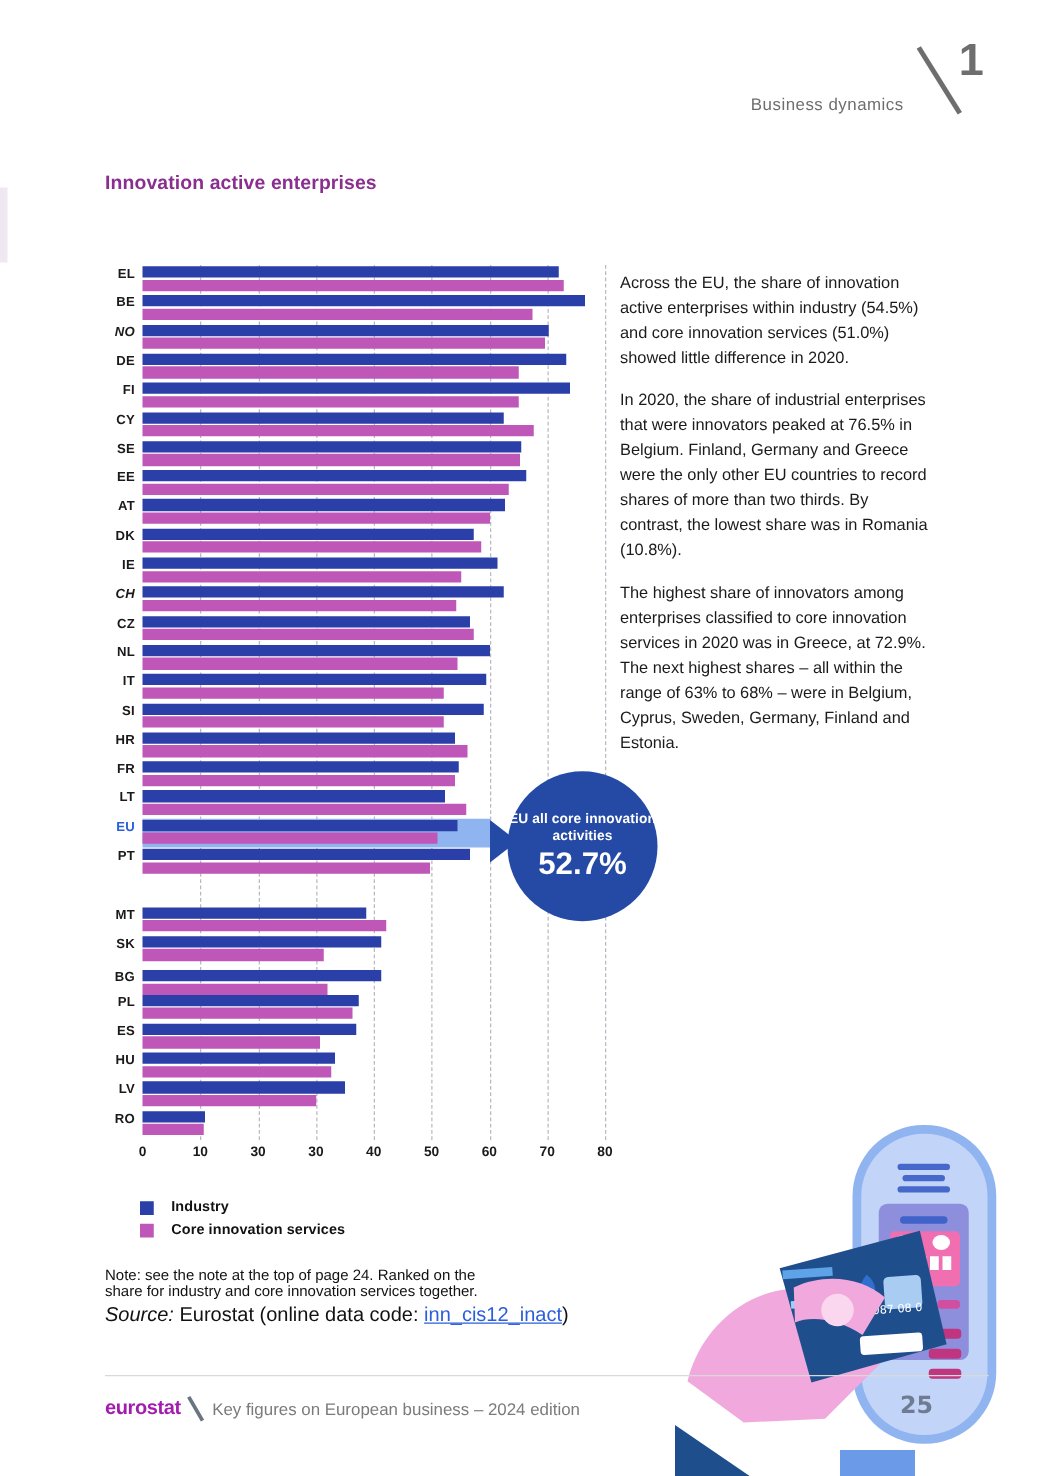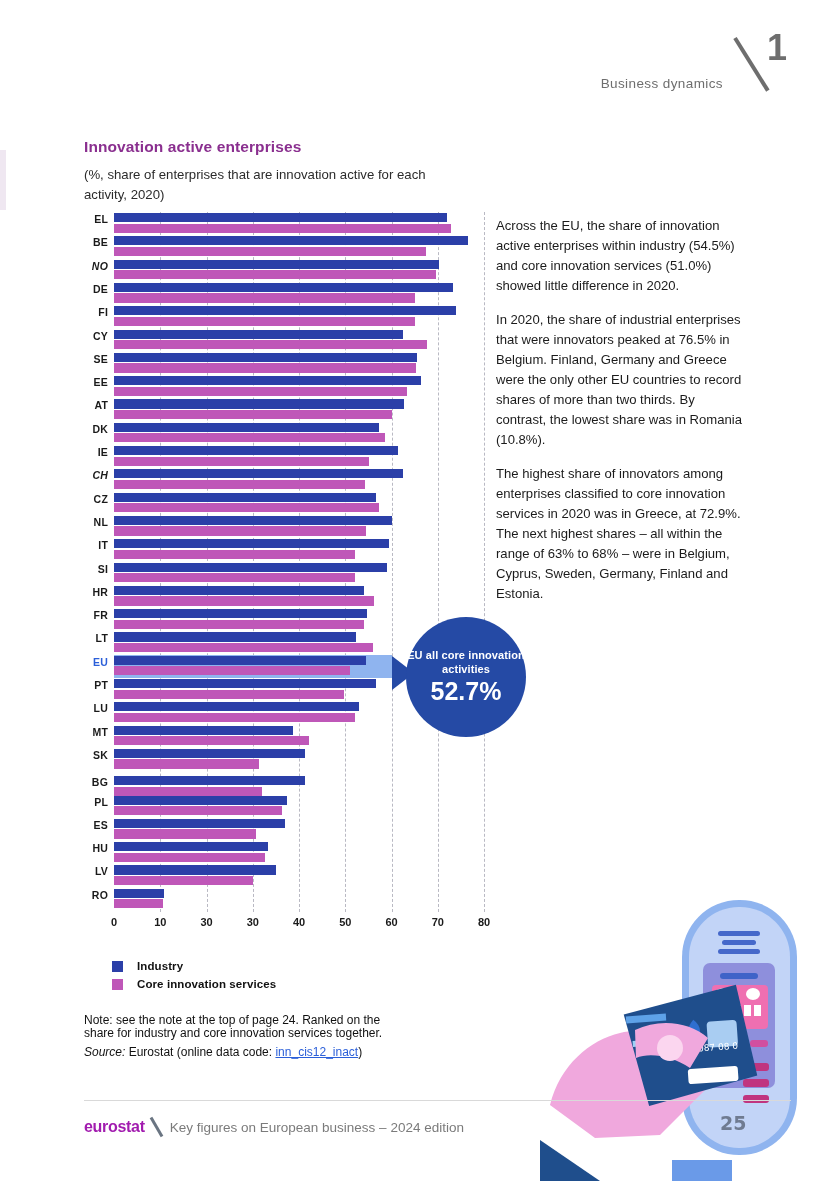--- a/index.html
+++ b/index.html
@@ -48,21 +48,21 @@
                border-top:17px solid transparent;border-bottom:17px solid transparent;border-left:22px solid #254aa5;}
 
   
   .legend{position:absolute;left:112px;top:957px;}
   .lg{display:flex;align-items:center;height:18px;}
   .swatch{width:11px;height:11px;margin-right:14px;}
   .lg-label{font-size:11.5px;font-weight:700;color:#111;letter-spacing:.1px;}
 
   
   .note{position:absolute;left:84px;top:1014px;width:310px;font-size:12px;color:#111;line-height:13.4px;}
-  .source{position:absolute;left:84px;top:1046px;font-size:12px;color:#111;line-height:13.4px;}
+  .source{position:absolute;left:84px;top:1046px;font-size:16px;color:#111;line-height:13.4px;}
   .source i{font-style:italic;}
   .dcode{color:#2b5fd9;text-decoration:underline;}
 
   
   .sidetext{position:absolute;left:496px;top:216px;width:252px;font-size:13.1px;line-height:20px;color:#1b1b1b;}
   .sidetext p{margin:0 0 14px 0;}
 
   
   .footline{position:absolute;left:84px;right:40px;top:1100px;height:1px;background:#d9d9d9;}
   .footer{position:absolute;left:84px;top:1116px;display:flex;align-items:center;}
@@ -82,21 +82,20 @@
 
   <div class="chapter-head">
     <div class="chapter-title">Business dynamics</div>
     <div class="chapter-mark">
       <div class="chapter-slash"></div>
       <div class="chapter-num">1</div>
     </div>
   </div>
 
   <div class="fig-title">Innovation active enterprises</div>
-  <div class="fig-sub">(%, share of enterprises that are innovation active for each activity, 2020)</div>
 
   <div class="chart">
     <div class="plot" id="plot">
         <div class="gridline" style="left: 46.25px;"></div>
         <div class="gridline" style="left: 92.5px;"></div>
         <div class="gridline" style="left: 138.75px;"></div>
         <div class="gridline" style="left: 185px;"></div>
         <div class="gridline" style="left: 231.25px;"></div>
         <div class="gridline" style="left: 277.5px;"></div>
         <div class="gridline" style="left: 323.75px;"></div>
@@ -199,25 +198,20 @@
         <div class="row" style="top: 442.7px;">
           <div class="eu-hl" style="width: 277.5px;"></div>
           <div class="cat eu">EU</div>
           <div class="bar ind" style="width: 252.062px; background: rgb(43, 63, 168);"></div>
           <div class="bar core" style="width: 235.875px; background: rgb(191, 87, 184);"></div>
         </div>
         <div class="row" style="top: 466px;">
           <div class="cat">PT</div>
           <div class="bar ind" style="width: 262.238px; background: rgb(43, 63, 168);"></div>
           <div class="bar core" style="width: 229.863px; background: rgb(191, 87, 184);"></div>
-        </div>
-        <div class="row" style="top: 489.3px;">
-          <div class="cat">LU</div>
-          <div class="bar ind" style="width: 245.125px; background: rgb(43, 63, 168);"></div>
-          <div class="bar core" style="width: 241.425px; background: rgb(191, 87, 184);"></div>
         </div>
         <div class="row" style="top: 512.6px;">
           <div class="cat">MT</div>
           <div class="bar ind" style="width: 178.525px; background: rgb(43, 63, 168);"></div>
           <div class="bar core" style="width: 194.713px; background: rgb(191, 87, 184);"></div>
         </div>
         <div class="row" style="top: 535.9px;">
           <div class="cat">SK</div>
           <div class="bar ind" style="width: 191.475px; background: rgb(43, 63, 168);"></div>
           <div class="bar core" style="width: 145.225px; background: rgb(191, 87, 184);"></div>

